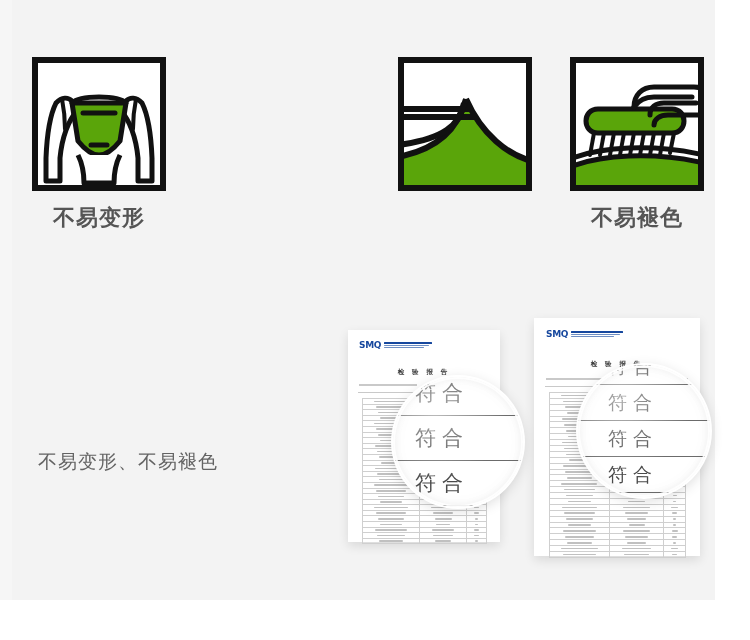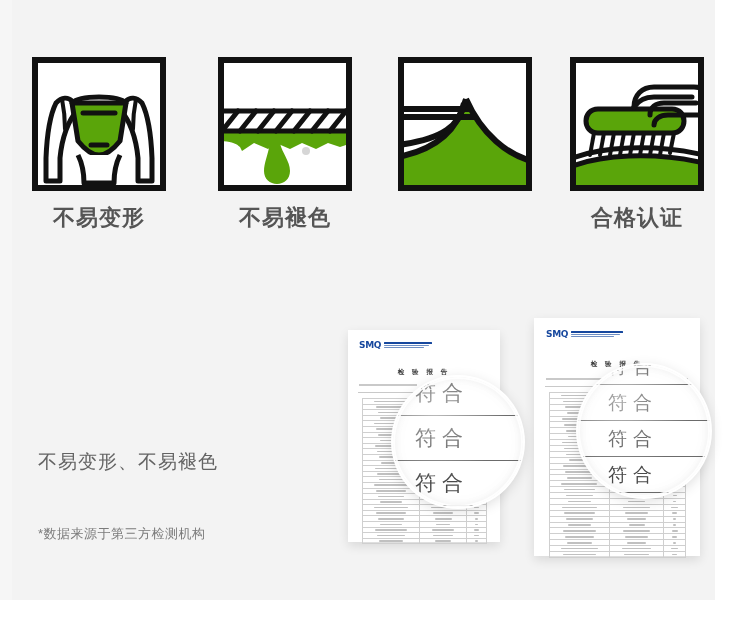--- a/index.html
+++ b/index.html
@@ -89,41 +89,20 @@
           <path d="M40 92 C44 100 46 110 46 120 L76 120 C76 110 78 100 82 92" fill="#ffffff" stroke="#111" stroke-width="5" stroke-linejoin="round"></path>
           <line x1="45" y1="50" x2="77" y2="50" stroke="#111" stroke-width="5" stroke-linecap="round"></line>
           <line x1="53" y1="82" x2="69" y2="82" stroke="#111" stroke-width="5" stroke-linecap="round"></line>
           <path d="M24 36 C26 46 27 56 27 66" fill="none" stroke="#111" stroke-width="4" stroke-linecap="round"></path>
           <path d="M98 36 C96 46 95 56 95 66" fill="none" stroke="#111" stroke-width="4" stroke-linecap="round"></path>
         </svg>
       </div>
       <div class="feature-label">不易变形</div>
     </div>
 
-    <div class="feature f1">
-      <div class="icon-box">
-        <svg viewBox="0 0 122 122">
-          <path d="M-6 63 L128 63 L128 78 L-6 78 Z" fill="#5aa50a"></path>
-          <path d="M-6 78 C6 78 12 80 16 84 L18 88 L30 80 L44 86 L52 80 L66 86 L78 80 L92 86 L104 80 L116 84 L128 80 L128 78 Z" fill="#5aa50a"></path>
-          <path d="M46 80 C44 92 40 100 40 108 C40 116 46 121 53 121 C60 121 66 116 66 108 C66 98 58 90 56 80 Z" fill="#5aa50a"></path>
-          <path d="M-6 48 L128 48 L128 68 L-6 68 Z" fill="#ffffff" stroke="#111" stroke-width="5"></path>
-          <g stroke="#111" stroke-width="5" stroke-linecap="round">
-            <line x1="-2" y1="68" x2="14" y2="48"></line>
-            <line x1="16" y1="68" x2="32" y2="48"></line>
-            <line x1="34" y1="68" x2="50" y2="48"></line>
-            <line x1="52" y1="68" x2="68" y2="48"></line>
-            <line x1="70" y1="68" x2="86" y2="48"></line>
-            <line x1="88" y1="68" x2="104" y2="48"></line>
-            <line x1="106" y1="68" x2="122" y2="48"></line>
-          </g>
-          <circle cx="82" cy="88" r="4" fill="#d6d6d6"></circle>
-        </svg>
-      </div>
-      <div class="feature-label">不易褪色</div>
-    </div>
 
     <div class="feature f2">
       <div class="icon-box">
         <svg viewBox="0 0 122 122">
           <path d="M-6 122 L-6 96 C20 92 46 72 62 36 C78 72 104 92 128 96 L128 122 Z" fill="#5aa50a"></path>
           <path d="M62 36 C78 72 104 92 128 98" fill="none" stroke="#111" stroke-width="6"></path>
           <path d="M62 36 C54 66 34 86 -6 94" fill="none" stroke="#111" stroke-width="6"></path>
           <path d="M-6 46 L66 46" stroke="#111" stroke-width="6" fill="none"></path>
           <path d="M-6 54 L70 54" stroke="#111" stroke-width="6" fill="none"></path>
           <path d="M60 40 C56 62 40 76 -6 82" fill="none" stroke="#111" stroke-width="6"></path>
@@ -148,32 +127,31 @@
             <line x1="78" y1="70" x2="74" y2="92"></line>
             <line x1="88" y1="70" x2="84" y2="92"></line>
             <line x1="98" y1="70" x2="94" y2="90"></line>
           </g>
           <path d="M58 44 C58 32 66 24 78 24 L118 24 C126 24 130 28 130 34" fill="none" stroke="#111" stroke-width="5" stroke-linecap="round"></path>
           <path d="M58 44 C62 38 68 34 78 34 L116 34" fill="none" stroke="#111" stroke-width="5" stroke-linecap="round"></path>
           <path d="M74 52 C74 44 80 40 88 40 L120 40" fill="none" stroke="#111" stroke-width="5" stroke-linecap="round"></path>
           <path d="M78 62 C78 56 84 52 92 52 L122 52" fill="none" stroke="#111" stroke-width="5" stroke-linecap="round"></path>
         </svg>
       </div>
-      <div class="feature-label">合格认证</div>
+      <div class="feature-label">不易褪色</div>
     </div>
   </div>
 
   <div class="cert">
 
 
     <div class="cert-lines">
       <div>不易变形、不易褪色</div>
     </div>
 
-    <div class="cert-note">*数据来源于第三方检测机构</div>
   </div>
 
   <div class="paper paper-a">
     <div class="logo-row" style="left:11px;top:10px;">
       <span class="logo-smq">SMQ</span>
       <span class="logo-cn" style="width:48px;">
         <span class="logo-bar" style="width:48px;"></span>
         <span class="logo-bar2" style="width:45px;"></span>
         <span class="logo-bar2" style="width:40px;"></span>
       </span>

